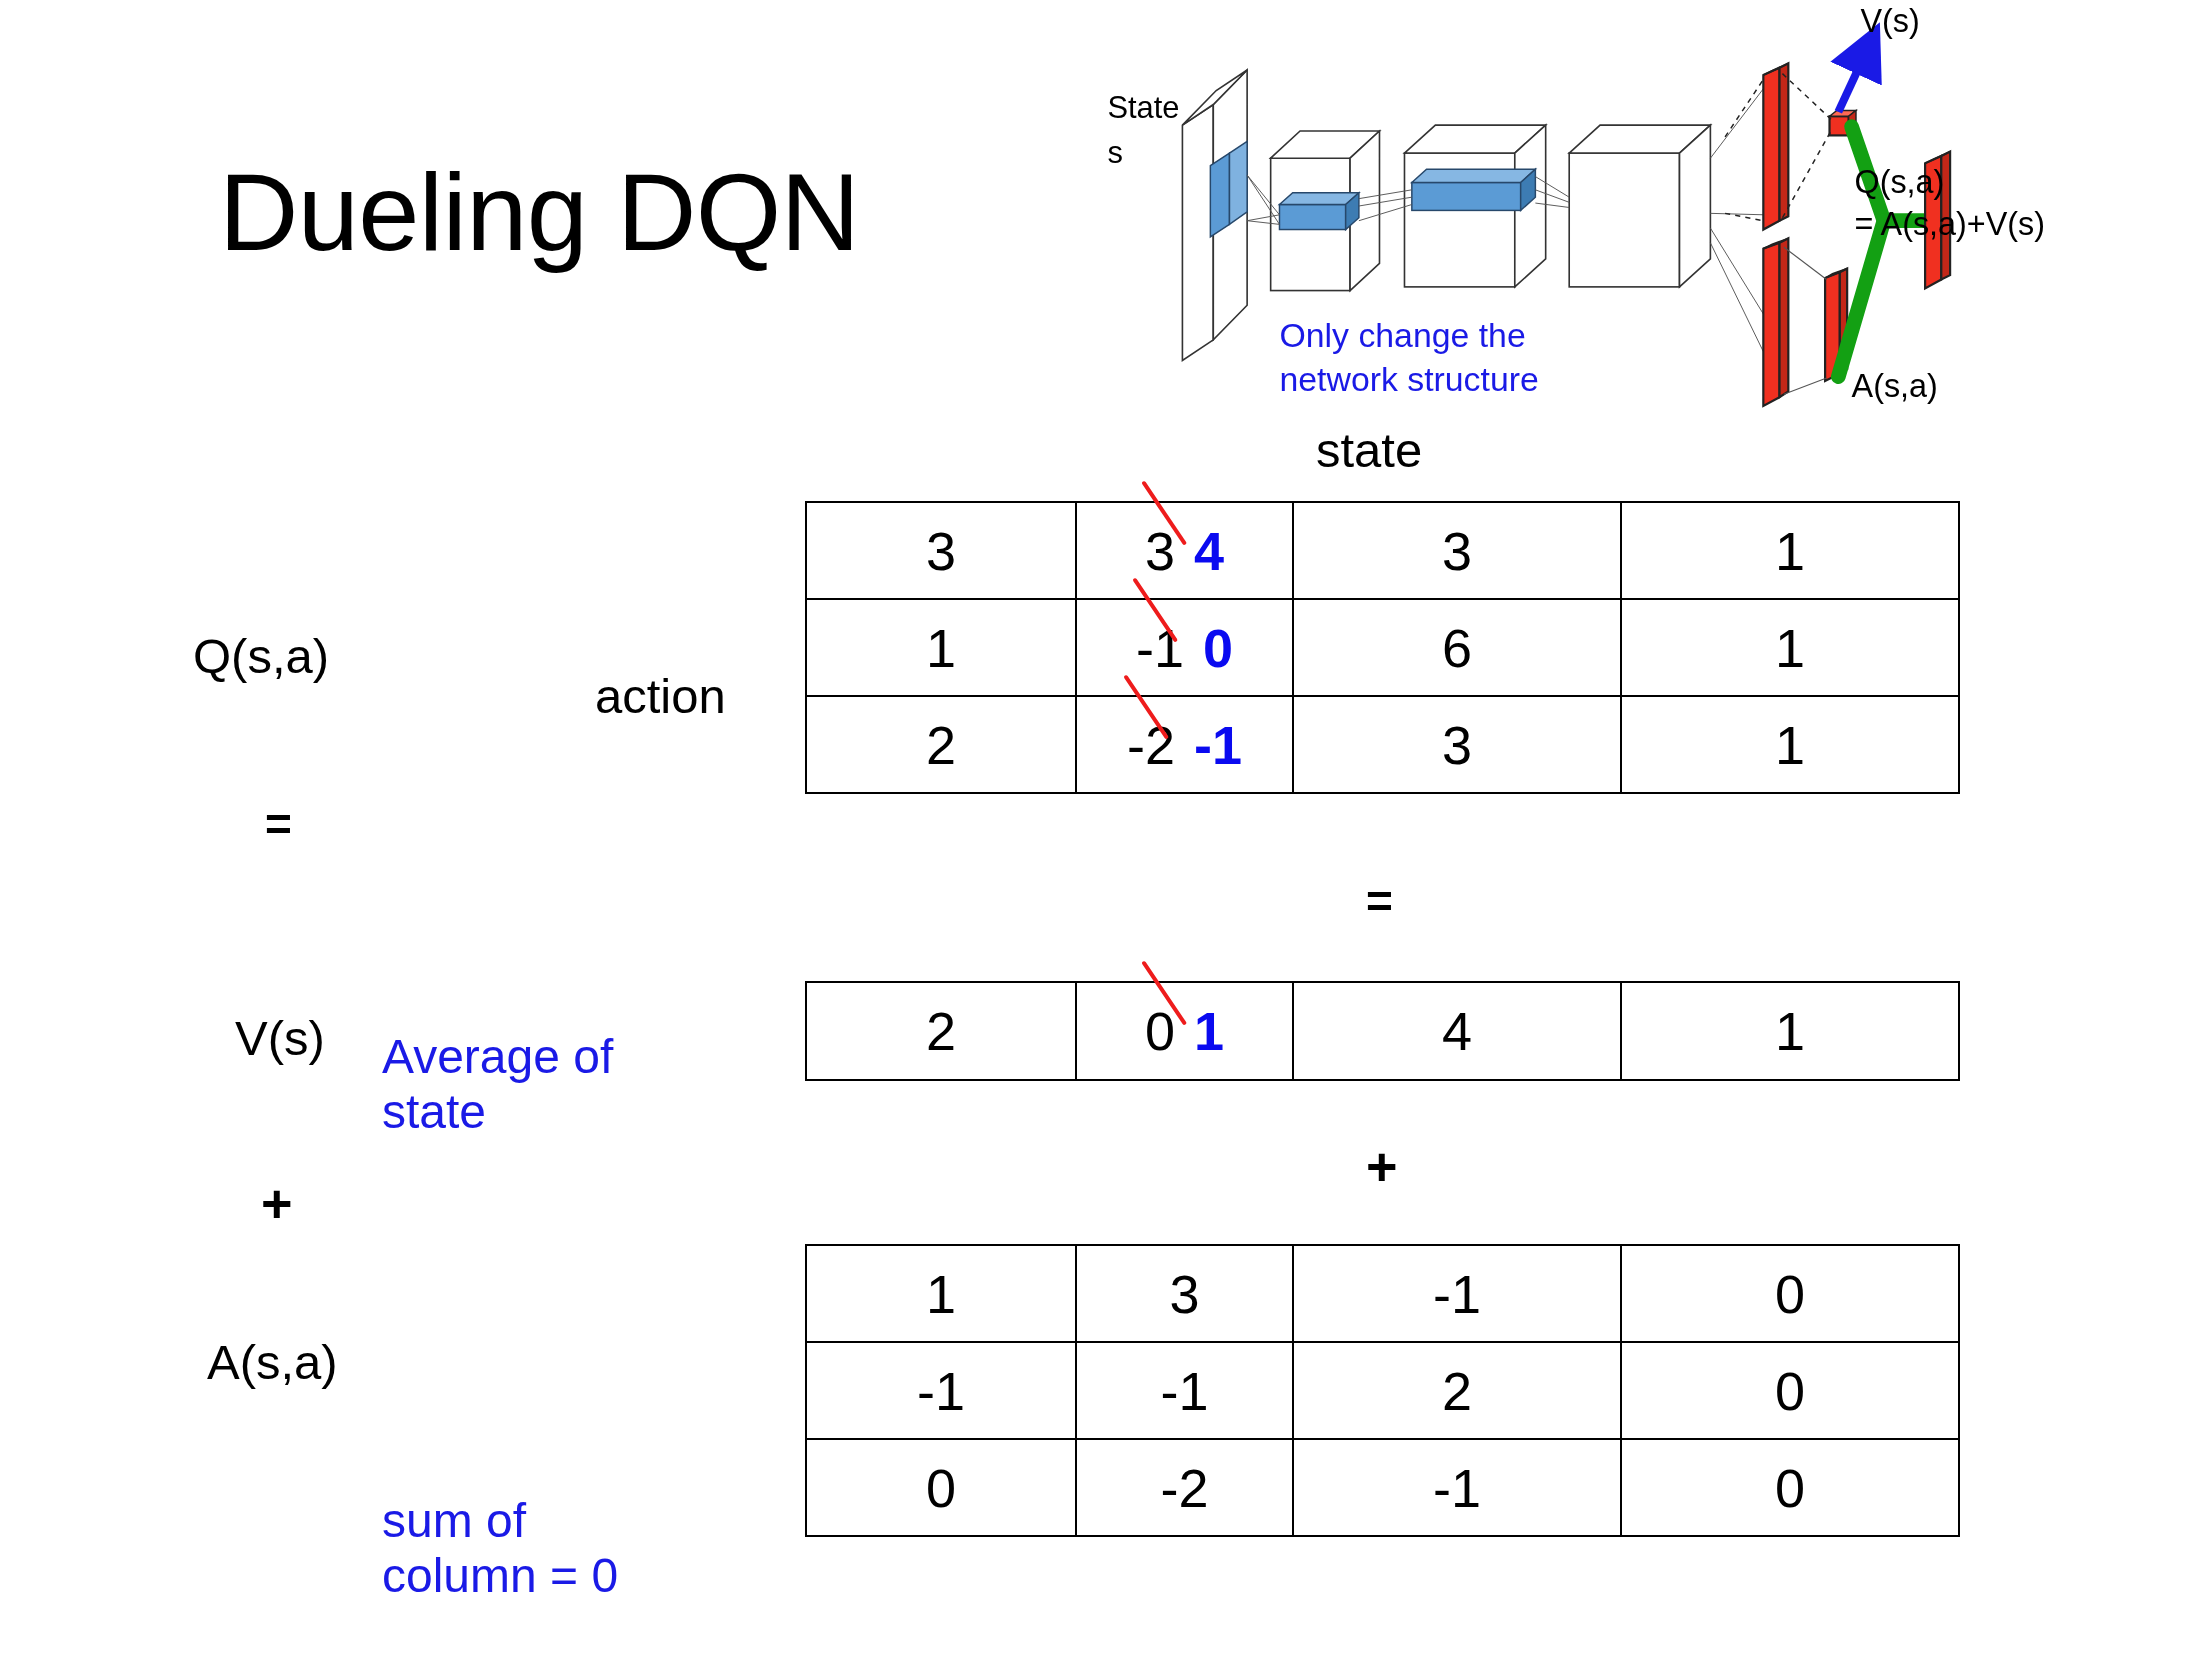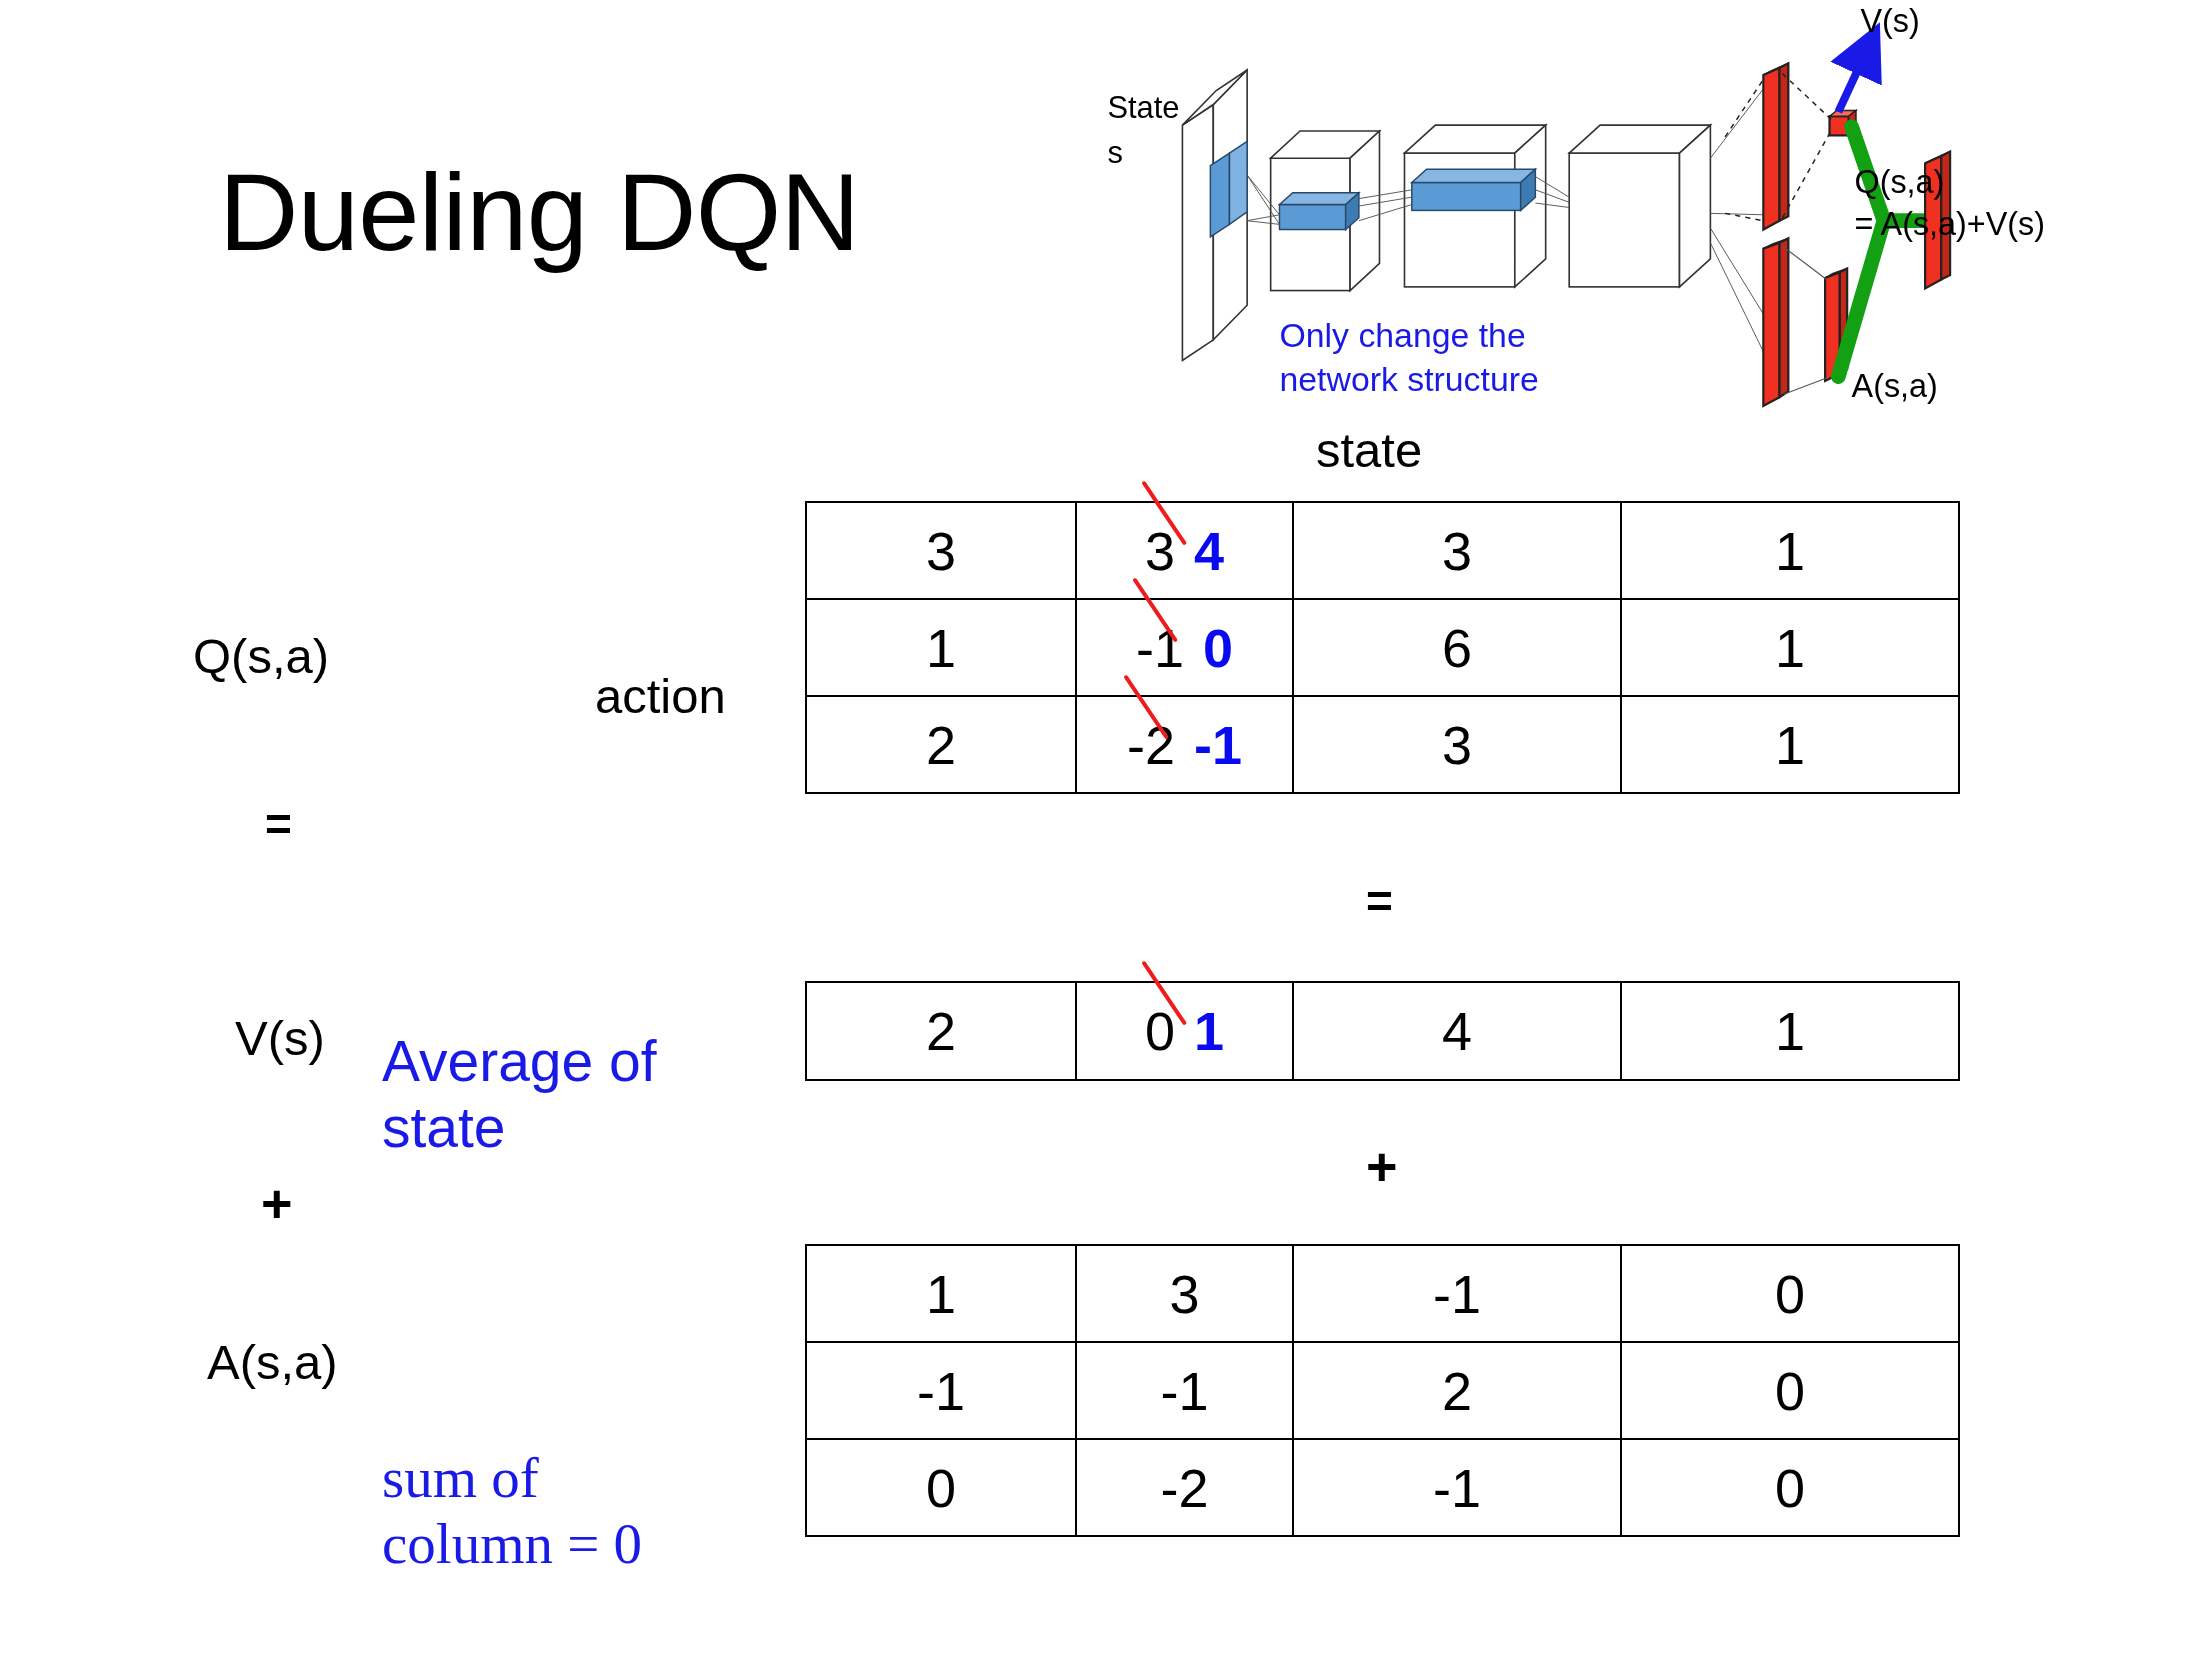--- a/index.html
+++ b/index.html
@@ -10,32 +10,32 @@
 
   
   #slide-title{
     left:184px; top:154px; width:809px;
     font-size:110px; line-height:1.05; font-weight:400;
     letter-spacing:-0.7px; color:#000; white-space:nowrap;margin-left:35px;
   }
 
   
   .lbl{font-size:49px;line-height:1;color:#000;white-space:nowrap;}
-  .lbl-blue{font-size:57px;line-height:1.15;color:#1a1ae6;white-space:nowrap;}
+  .lbl-blue{font-size:48px;line-height:1.15;color:#1a1ae6;white-space:nowrap;}
   .op{font-size:53px;line-height:1;font-weight:700;color:#000;}
 
   #state-label{left:1316px;top:426px;}
   #action-label{left:595px;top:647px;margin-top:25px;}
   #q-label{left:193px;top:632px;}
   #q-eq{left:265px;top:801px;font-size:46px;font-weight:700;}
   #v-label{left:235px;top:1014px;}
   #v-note{left:382px;top:1029px;}
   #plus-left{left:261px;top:1176px;font-size:54px;font-weight:700;}
   #a-label{left:207px;top:1338px;}
-  #a-note{left:382px;top:1445px;font-family:Liberation Serif, serif;}
+  #a-note{left:382px;top:1493px;}
 
   #eq-mid{left:1366px;top:878px;font-size:46px;font-weight:700;}
   #plus-mid{left:1366px;top:1139px;font-size:54px;font-weight:700;}
 
   
   .grid{position:absolute;border-collapse:collapse;table-layout:fixed;}
   .grid td{
     border:2.2px solid #000;
     text-align:center;
     vertical-align:middle;

